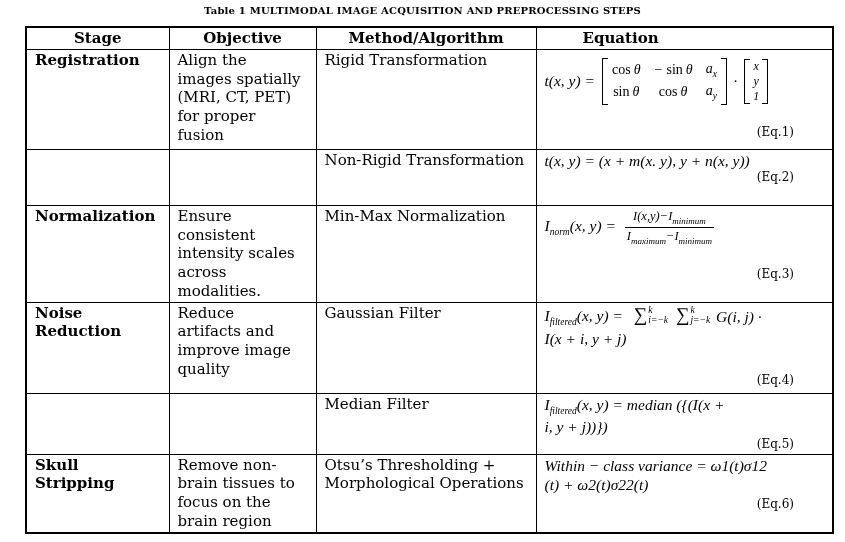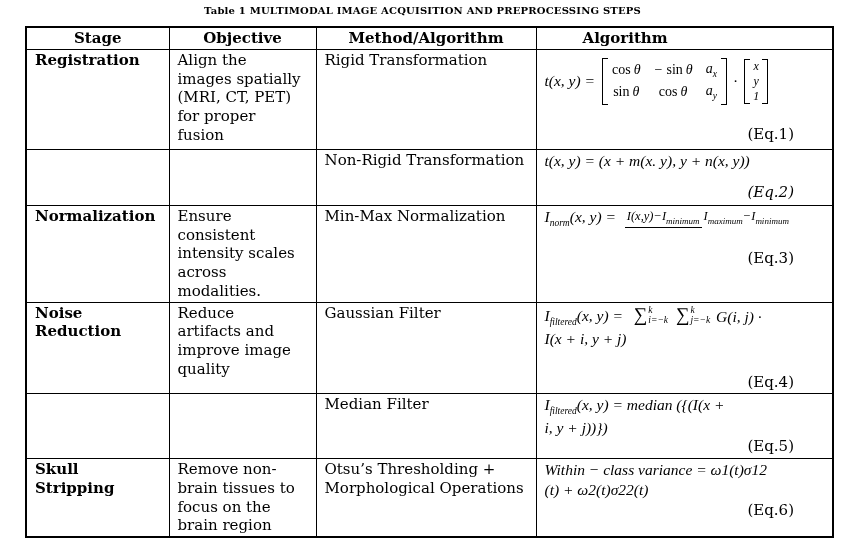--- a/index.html
+++ b/index.html
@@ -36,42 +36,42 @@
   td.eq-cell{padding:2px 8px;}
   .eq{
     font-family:"Liberation Serif", serif;font-style:italic;
     font-size:15.5px;line-height:1.2;white-space:nowrap;
   }
   .eq .fn{font-style:normal;margin-right:3px;font-family:Liberation Serif, serif;}
   .eq .lhs{margin-right:5px;}
   .eq sub{font-size:9.5px;font-style:italic;}
   .eq-label{
     font-family:"DejaVu Serif", serif;font-style:normal;
-    font-size:15px;text-align:right;padding-right:30px;
-  }
-  .lbl1{margin-top:20px;} .lbl2{margin-top:13px;font-style:italic;} .lbl3{margin-top:20px;}
+    font-size:12px;text-align:right;padding-right:30px;
+  }
+  .lbl1{margin-top:20px;} .lbl2{margin-top:0;} .lbl3{margin-top:20px;}
   .lbl4{margin-top:24px;} .lbl5{margin-top:0px;} .lbl6{margin-top:2px;}
   .eq1-main{display:flex;align-items:center;margin-top:6px;}
   .mat{display:inline-flex;align-items:stretch;margin:0 2px;}
   .brk{width:5px;}
   .brk-l{border:1.5px solid #000;border-right:none;}
   .brk-r{border:1.5px solid #000;border-left:none;}
   .mgrid{
     display:grid;grid-template-columns:auto auto auto;
     column-gap:13px;font-size:14px;line-height:1.45;
     padding:1px 4px;align-items:center;justify-items:center;
   }
   .mcell{white-space:nowrap;}
   .vgrid{
     display:flex;flex-direction:column;align-items:center;
     font-size:12px;line-height:1.25;padding:0 3px;
   }
   .dot{margin:0 4px;font-style:normal;}
   .frac{
-    display:inline-flex;flex-direction:row;vertical-align:middle;
+    display:inline-flex;flex-direction:column;vertical-align:middle;
     font-size:12.5px;line-height:1.3;text-align:center;
   }
   .frac sub{font-size:9px;}
   .num{border-bottom:1px solid #000;padding:0 2px;}
   .den{padding:0 2px;}
   .sum{display:inline-flex;align-items:center;margin:0 2px;}
   .sigma{font-size:19px;font-style:normal;line-height:1;}
   .sum-lims{
     display:inline-flex;flex-direction:column;align-items:flex-start;
     font-size:9.5px;line-height:1.1;margin-left:1px;
@@ -88,21 +88,21 @@
     <col style="width:143px">
       <col style="width:147px">
       <col style="width:220px">
       <col style="width:297px">
   </colgroup>
   <tbody>
       <tr class="rh0">
     <th>Stage</th>
     <th>Objective</th>
     <th>Method/Algorithm</th>
-    <th class="eq-h">Algorithm</th>
+    <th class="eq-h">Equation</th>
   </tr>
 
   <tr class="rh1">
     <td class="stage">Registration</td>
     <td>
           <div class="objwrap">Align the images spatially (MRI, CT, PET) for proper fusion</div>
         </td>
     <td>Rigid Transformation</td>
     <td class="eq-cell">
       <div class="eq eq1-main">

